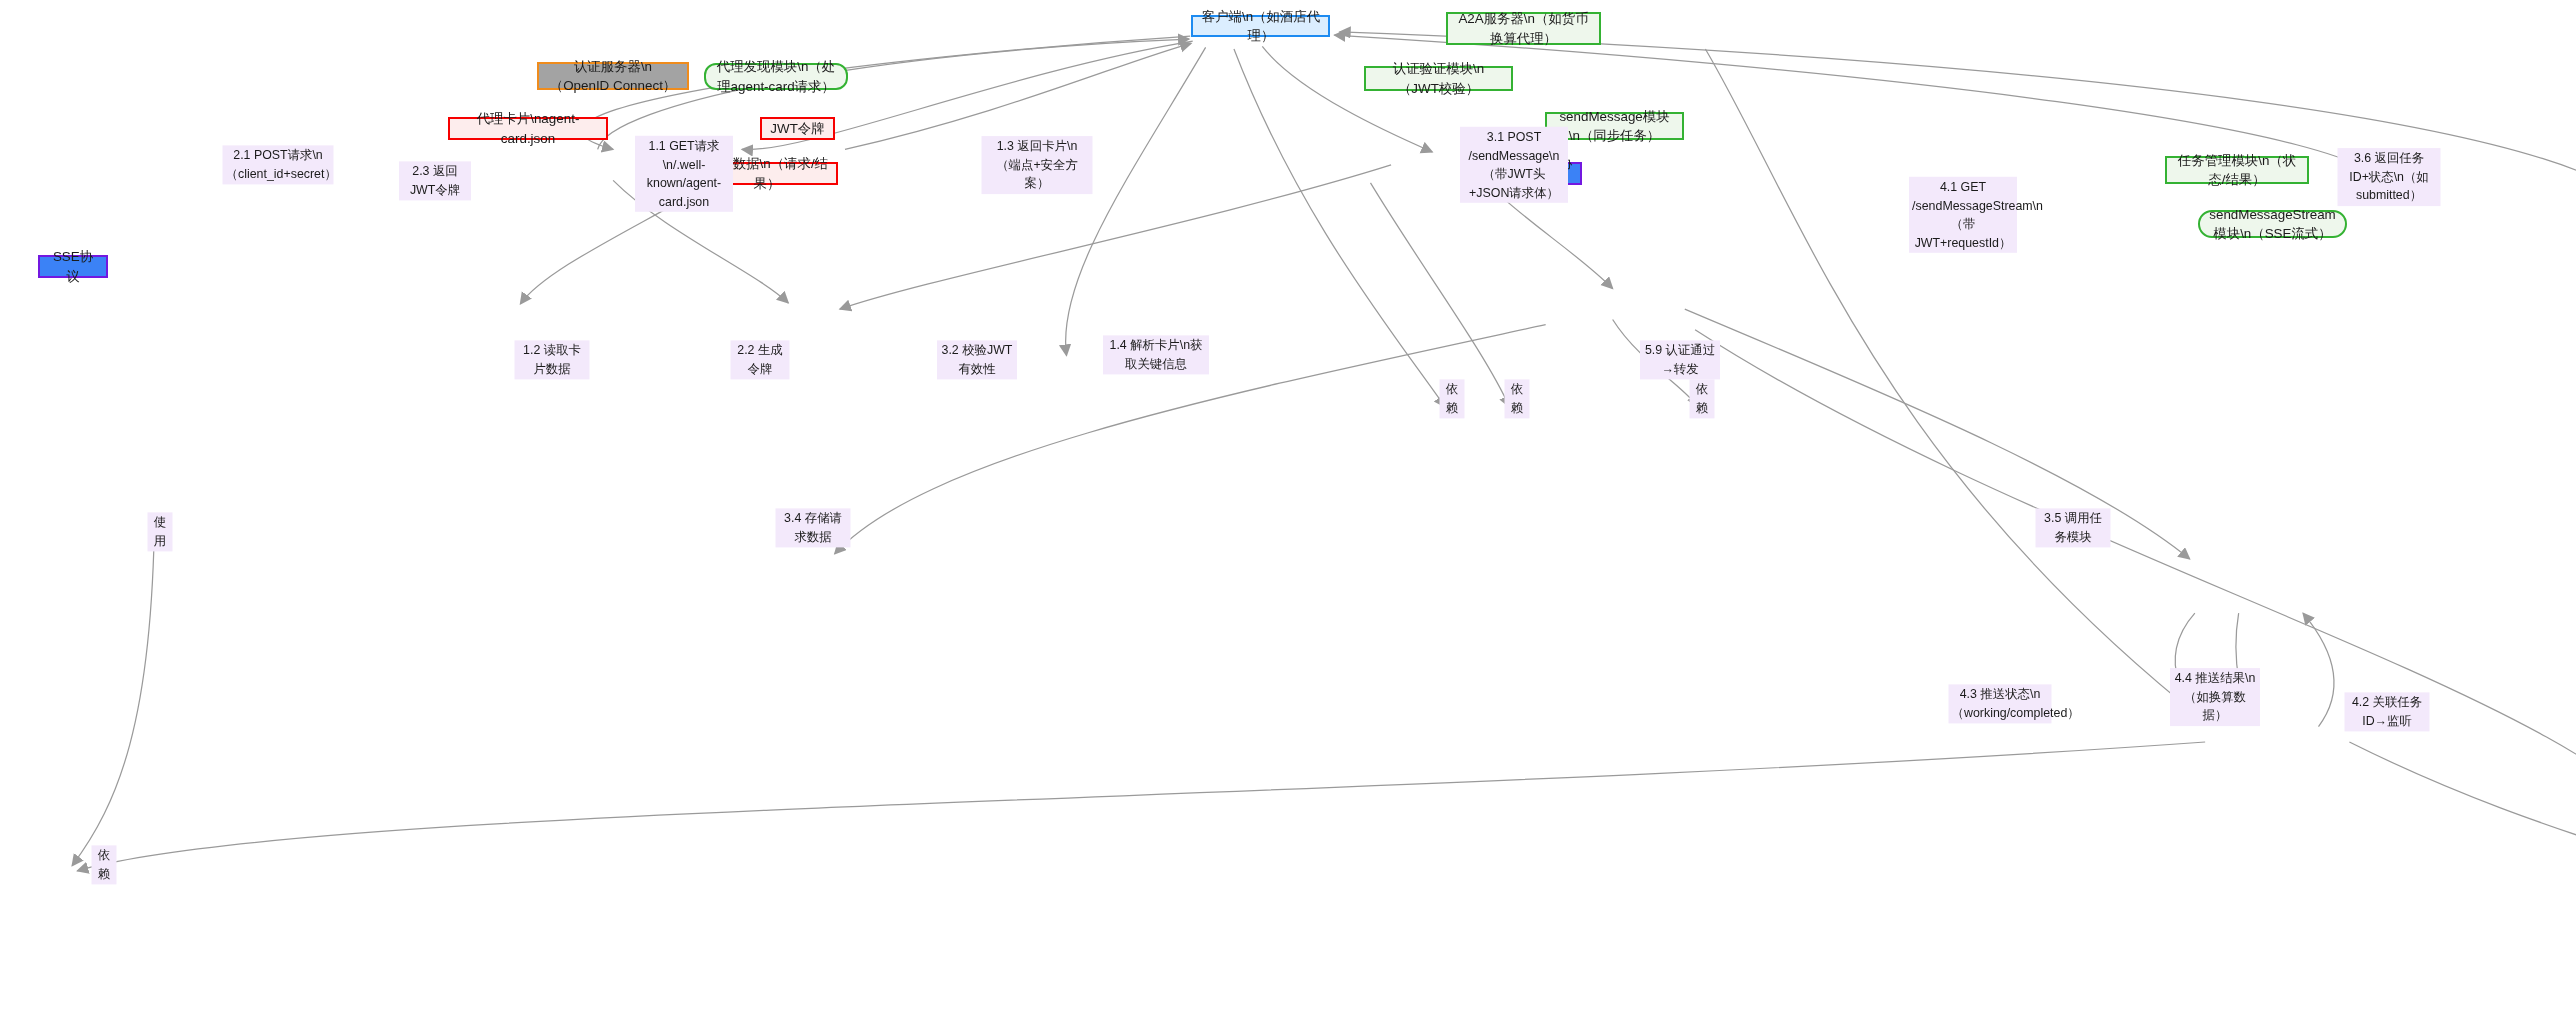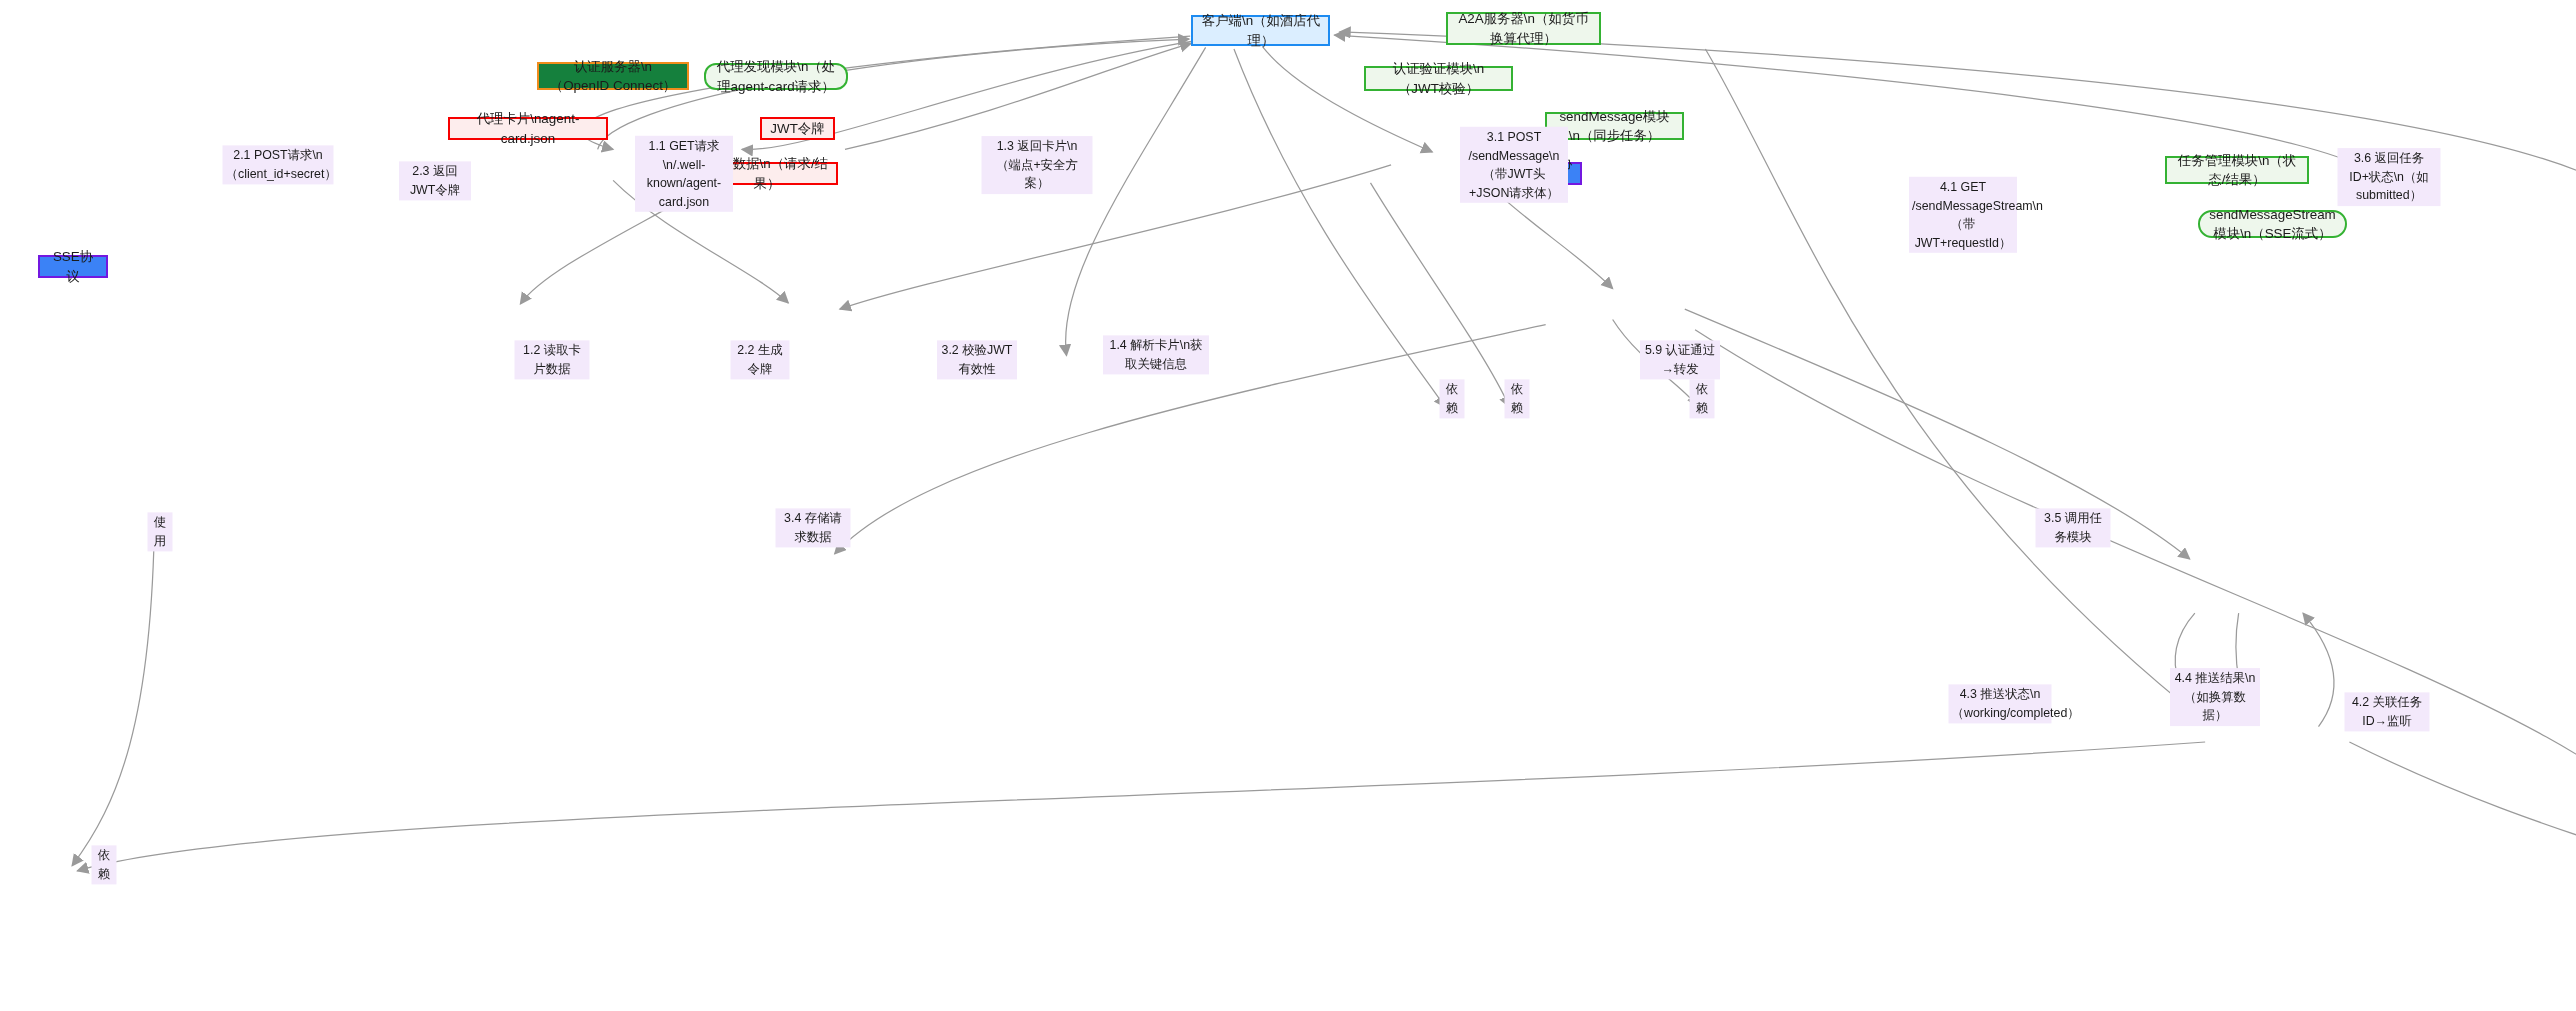--- a/index.html
+++ b/index.html
@@ -45,21 +45,21 @@
   }
   .node.server {
     background: #eef7ec;
     border: 2.6px solid #34b233;
   }
   .node.green {
     background: #eef7ec;
     border: 2.6px solid #34b233;
   }
   .node.orange {
-    background: #15803d;
+    background: #a3a3a3;
     border: 2.6px solid #f08c1c;
   }
   .node.red {
     background: #fdeded;
     border: 2.6px solid #f70000;
   }
   .node.purple {
     background: #3b82f6;
     border: 2.6px solid #7318e0;
   }
@@ -131,21 +131,21 @@
       <path d="M4280,1440 C2600,1560 600,1560 150,1690"></path>
 
       <path d="M300,1000 C295,1400 230,1560 140,1680"></path>
 
       <path d="M4560,1440 C4800,1560 5000,1620 5180,1680"></path>
       <path d="M5380,1400 C5400,1560 5300,1640 5200,1680"></path>
       <path d="M3290,640 C4000,1100 5200,1400 5190,1675"></path>
     </g>
   </svg>
 
-  <div class="node client" style="left:1191px;top:15px;width:139px;height:31px;padding-left:8px;">
+  <div class="node client" style="left:1191px;top:15px;width:139px;height:22px;padding-left:8px;">
     <span>客户端\n（如酒店代理）</span>
   </div>
 
   <div class="node server" style="left:1446px;top:12.4px;width:155px;height:33px;">
     <span>A2A服务器\n（如货币换算代理）</span>
   </div>
 
   <div class="node orange" style="left:537px;top:62px;width:152px;height:28px;">
     <span>认证服务器\n（OpenID Connect）</span>
   </div>

